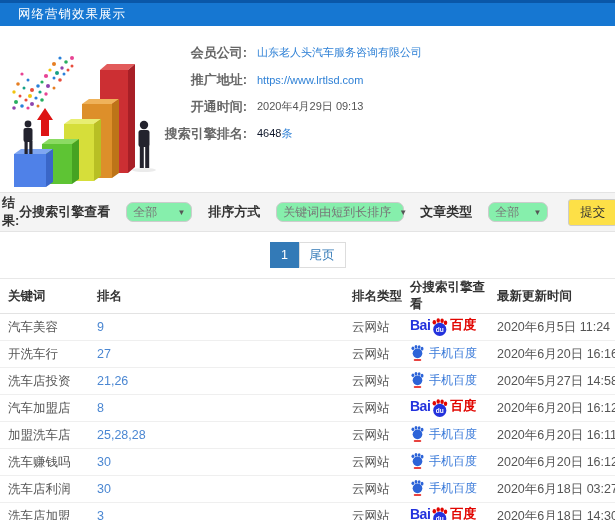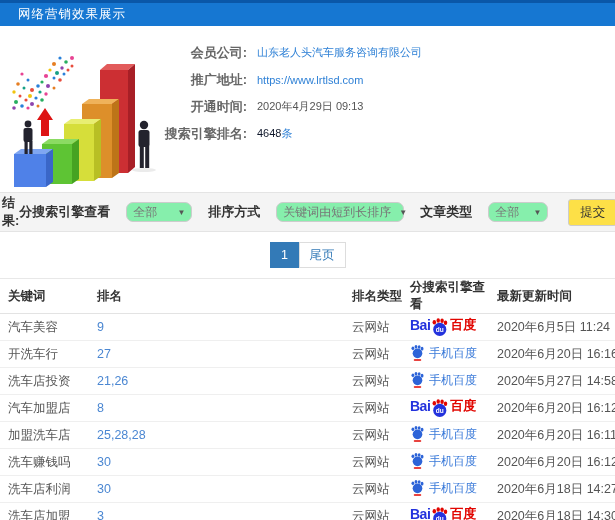--- a/index.html
+++ b/index.html
@@ -374,21 +374,21 @@
               <ellipse cx="3.5" cy="5" rx="1.7" ry="2.2" fill="#2d64d8"></ellipse>
               <ellipse cx="7.2" cy="3.2" rx="1.7" ry="2.2" fill="#2d64d8"></ellipse>
               <ellipse cx="11" cy="3.4" rx="1.7" ry="2.2" fill="#2d64d8"></ellipse>
               <ellipse cx="14.5" cy="5.4" rx="1.7" ry="2.2" fill="#2d64d8"></ellipse>
               <circle cx="9" cy="11" r="5.8" fill="#2d64d8"></circle>
               <rect x="4.5" y="18" width="9" height="1.8" rx="0.9" fill="#e10601"></rect>
             </svg>
         <span class="mob-label">手机百度</span>
       </span>
     </td>
-    <td>2020年6月18日 14:27</td>
+    <td>2020年6月18日 03:27</td>
   </tr>
 
   <tr>
     <td>洗车店加盟</td>
     <td class="rank-cell">3</td>
     <td>云网站</td>
     <td>
       <span class="engine-baidu">
         <span class="bai">Bai</span>
             <svg class="paw-svg" width="19" height="19" viewBox="0 0 22 22">

